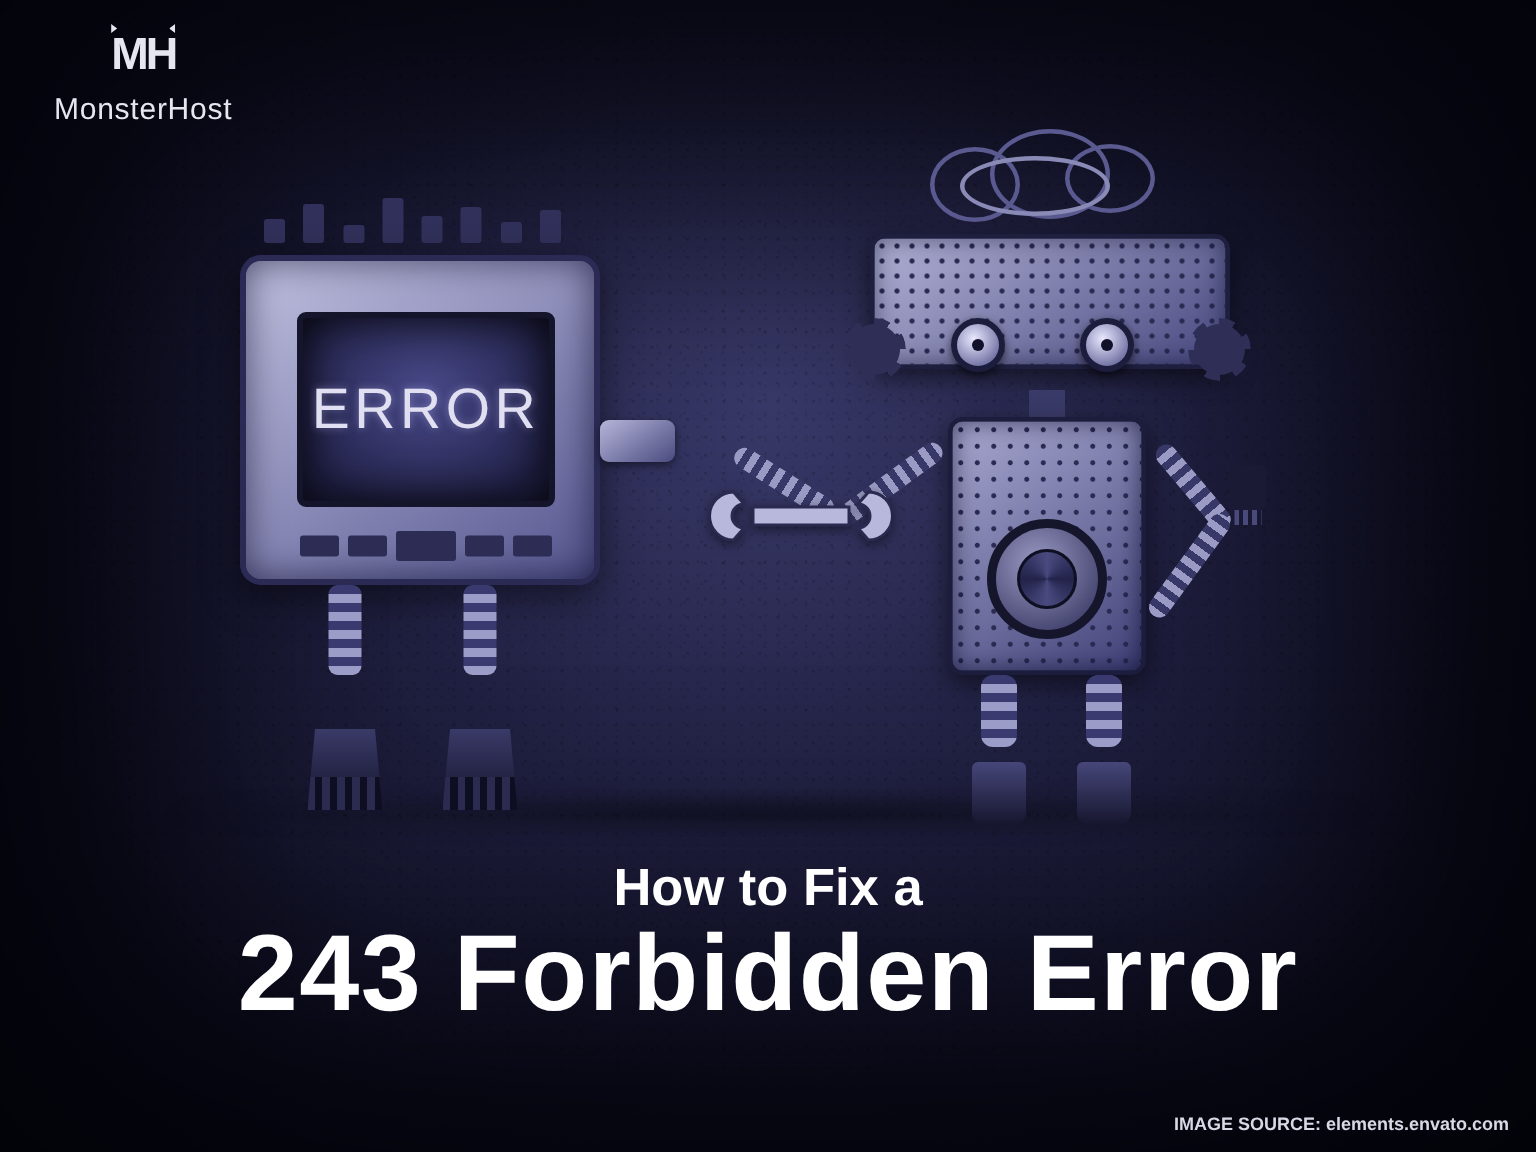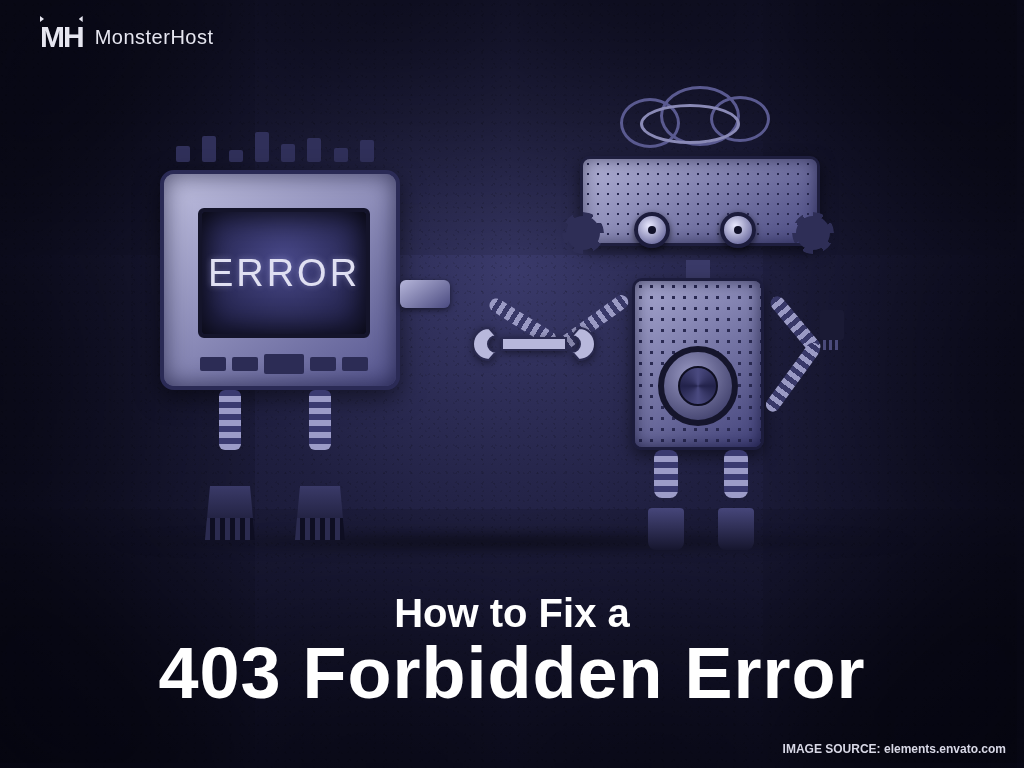--- a/index.html
+++ b/index.html
@@ -24,20 +24,21 @@
   .vignette {
     position: absolute; inset: 0;
     box-shadow: inset 0 0 260px 120px rgba(0,0,5,0.8);
     pointer-events: none;
   }
   .logo {
     position: absolute;
     top: 20px; left: 36px;
     display: flex; align-items: center; gap: 8px;
     color: #e6e6f0;
+    flex-direction: column;
   }
   .logo-mark {
     font-weight: 900;
     font-size: 30px;
     letter-spacing: -2px;
     line-height: 1;
     position: relative;
     padding: 2px 4px;
   }
   .logo-mark::before {
@@ -253,21 +254,21 @@
     background: linear-gradient(#46467a,#16162e);
     border-radius: 4px 4px 8px 8px;
   }
 
   
   .title-block {
     position:absolute; left:0; right:0; top: 572px;
     text-align:center; color:#fff;
   }
   .title-small {
-    font-size: 40px; font-weight: 600; margin-top: 19px;
+    font-size: 35px; font-weight: 600;
   }
   .title-big {
     font-size: 72px; font-weight: 800; line-height: 1.05;
     letter-spacing: 1px;
   }
 
   .credit {
     position:absolute; right:18px; bottom:12px;
     color:#d8d8e6; font-size:12px; font-weight:700;
   }
@@ -351,19 +352,19 @@
     </div>
     <div class="fix-leg right">
       <div class="fix-spring"></div>
         <div class="fix-foot"></div>
     </div>
   </div>
 </div>
 
 <div class="title-block">
   <div class="title-small">How to Fix a</div>
-  <div class="title-big">403 Forbidden Error</div>
+  <div class="title-big">243 Forbidden Error</div>
 </div>
 
 <div class="credit">
   <span>IMAGE SOURCE:</span>
   <span>elements.envato.com</span>
 </div>
 
 </body></html>

